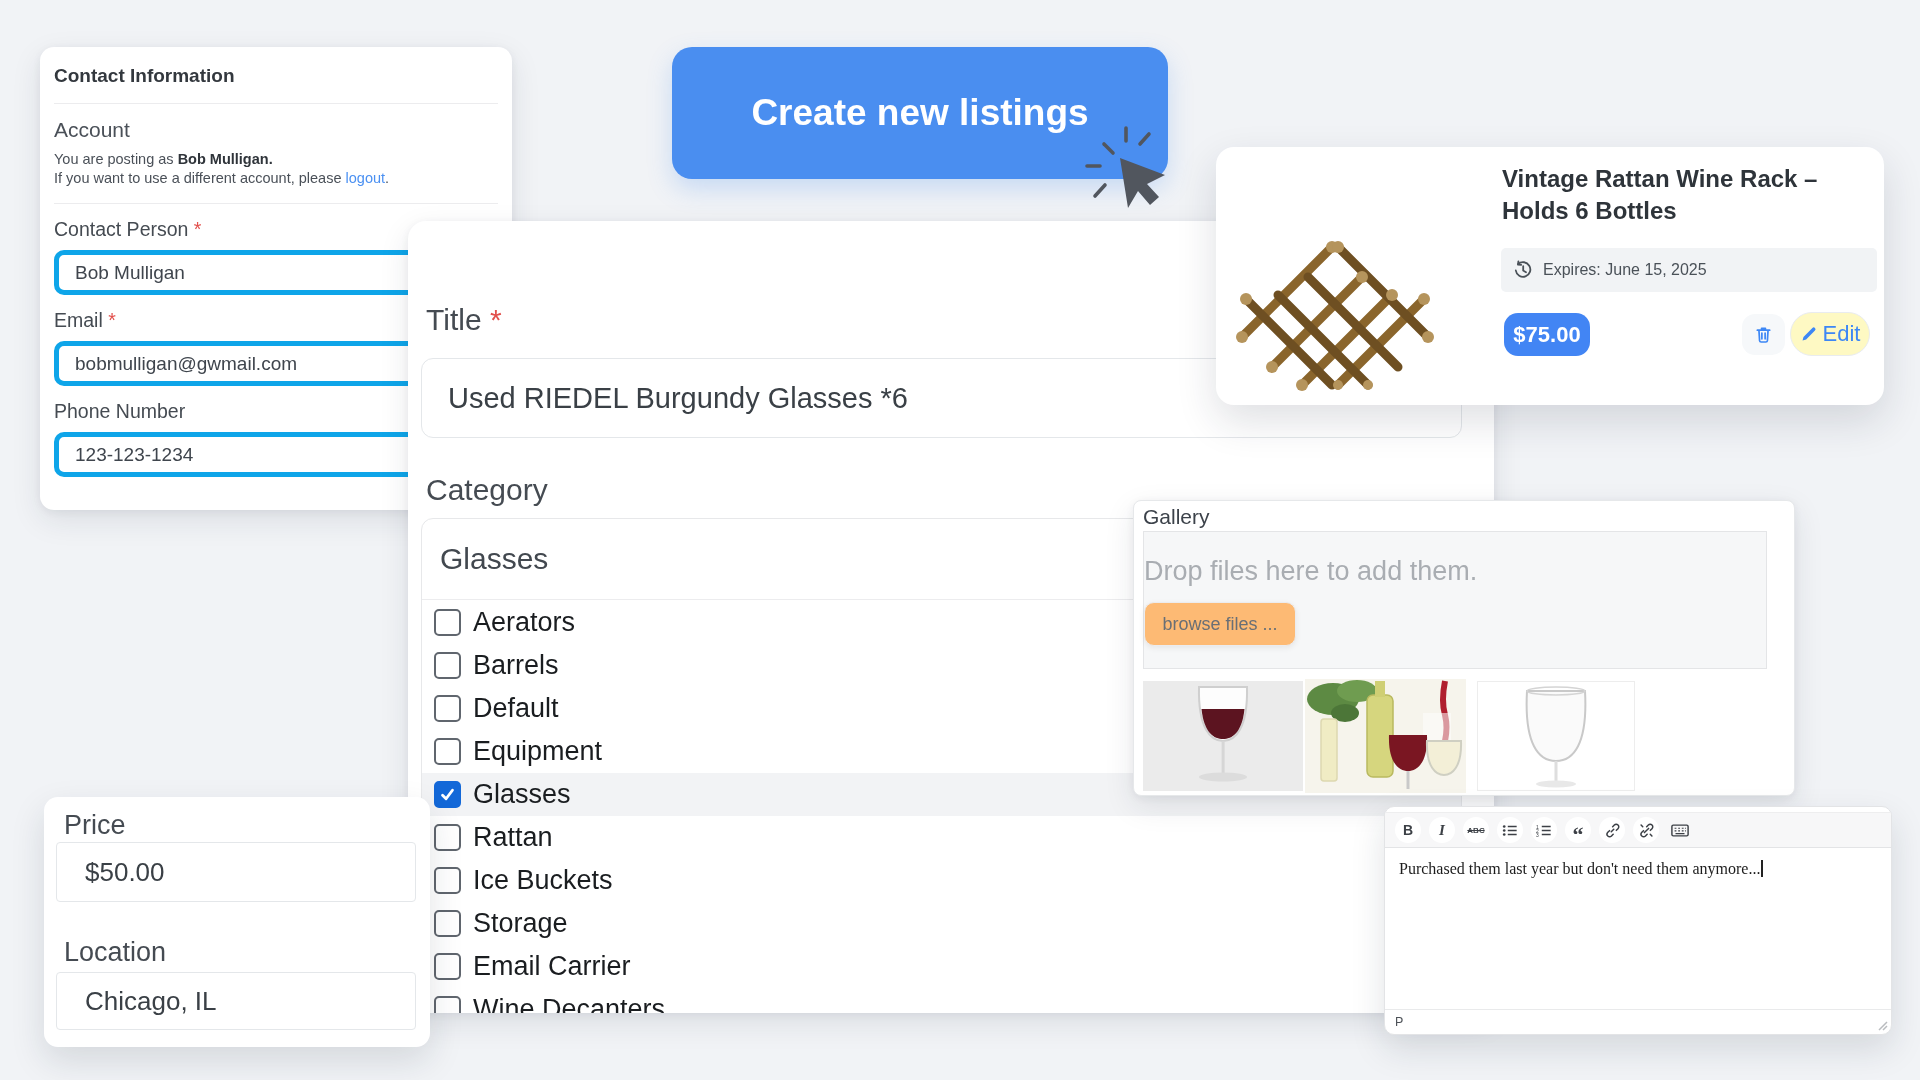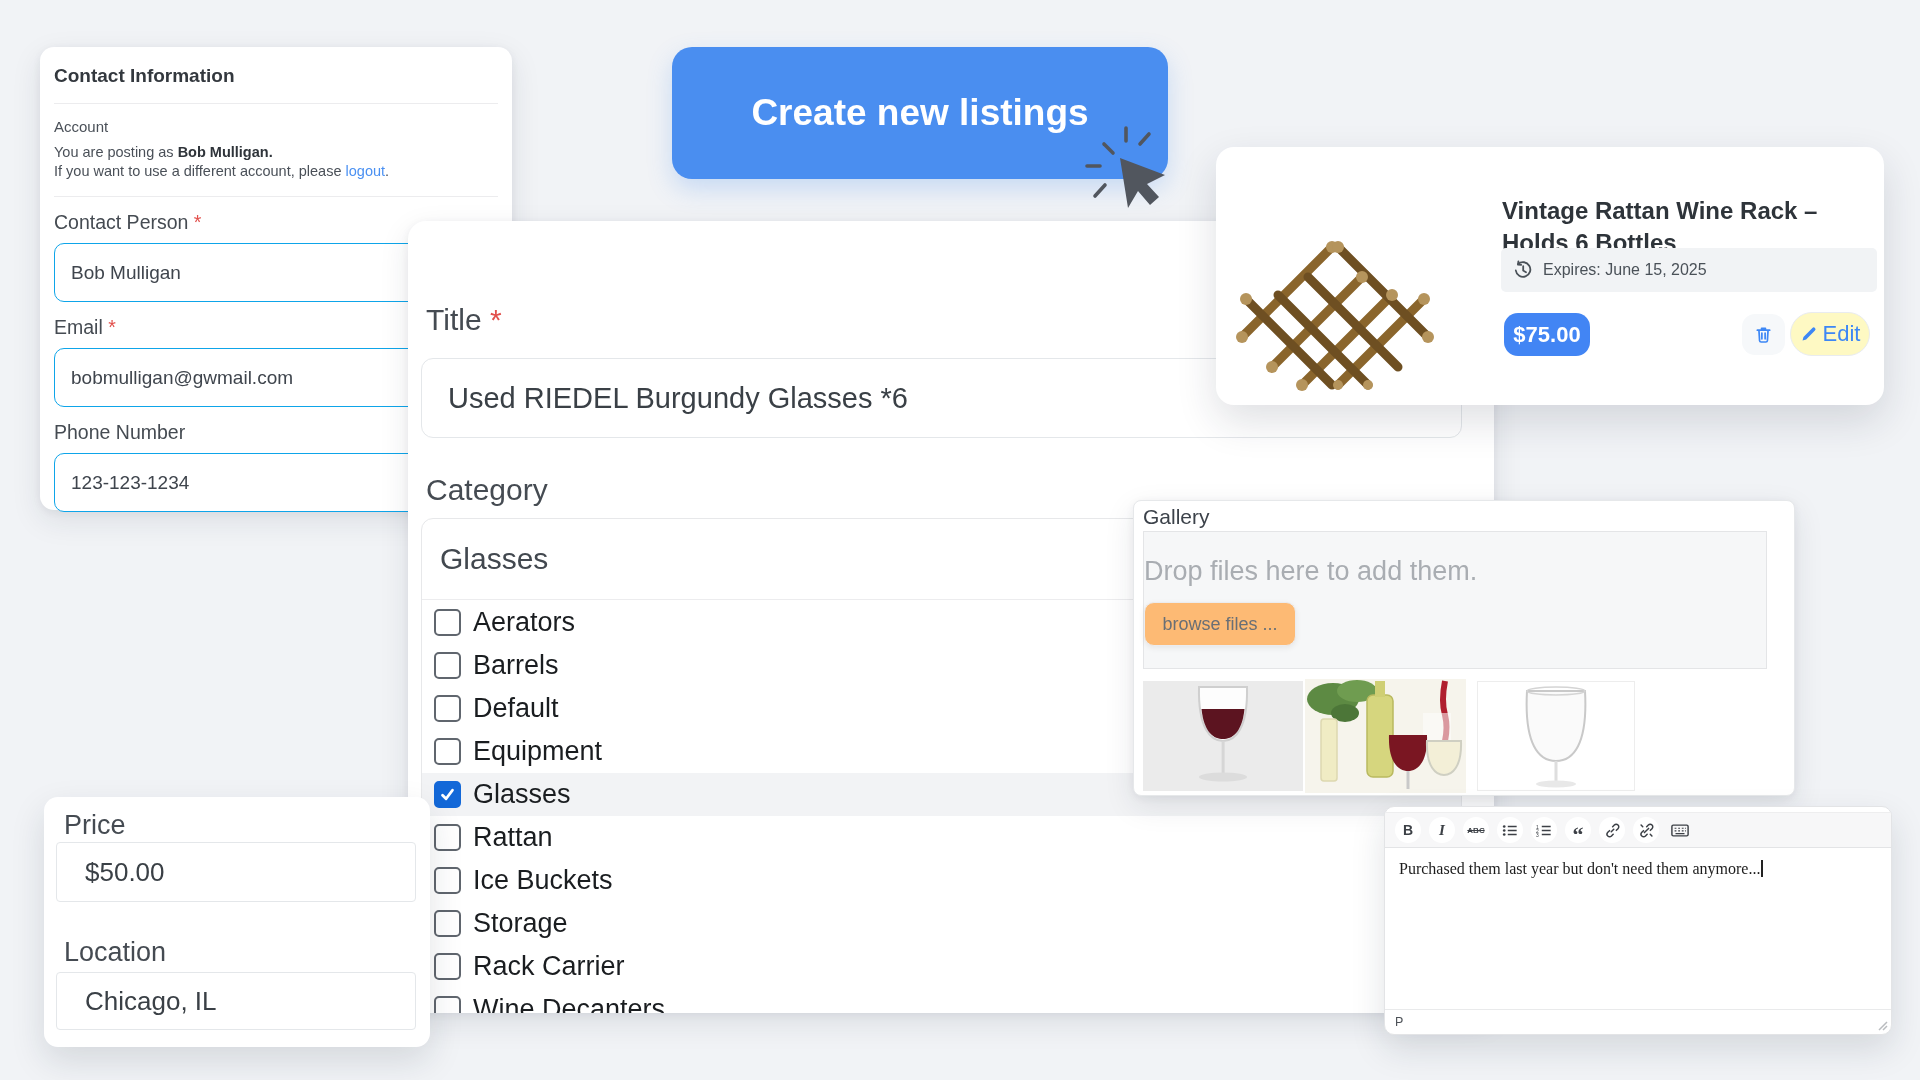--- a/index.html
+++ b/index.html
@@ -5,28 +5,28 @@
   html,body{margin:0;padding:0;}
   .canvas{position:relative;width:1920px;height:1080px;background:#f1f3f6;overflow:hidden;
           font-family:"Liberation Sans",sans-serif;color:#33383e;}
   .card{position:absolute;background:#fff;border-radius:14px;
         box-shadow:0 10px 30px rgba(25,35,55,.10),0 2px 8px rgba(25,35,55,.06);}
 
   
   .contact-card{left:40px;top:47px;width:472px;height:463px;z-index:1;padding:14px;box-sizing:border-box;}
   .contact-title{font-size:19px;font-weight:bold;color:#33383e;margin:4px 0 16px;}
   .hr{height:1px;background:#ececee;border:0;margin:0;}
-  .account-h{font-size:15px;color:#4a5058;margin:14px 0 8px;}
+  .account-h{font-size:21px;color:#4a5058;margin:14px 0 8px;}
   .small-t{font-size:14.5px;color:#4a5058;line-height:1.32;}
   .small-t b{color:#2f343a;}
   .link{color:#4a90f2;text-decoration:none;cursor:pointer;}
   .cfield{margin-top:14px;}
   .clabel{font-size:19.5px;color:#454b52;margin:4px 0 9px;}
   .req{color:#e2504c;}
-  .cinput{display:block;width:444px;height:59px;border:1px solid #0ea5e9;border-radius:10px;
+  .cinput{display:block;width:444px;height:45px;border:5px solid #0ea5e9;border-radius:10px;
           font-family:"Liberation Sans",sans-serif;font-size:19px;color:#3f454d;padding:0 16px;box-sizing:border-box;background:#fff;outline:none;}
 
   
   .create-btn{position:absolute;left:672px;top:47px;width:496px;height:132px;z-index:2;
       background:#4a8ef0;border:0;border-radius:20px;color:#fff;font-family:"Liberation Sans",sans-serif;
       font-size:37px;font-weight:bold;cursor:pointer;box-shadow:0 10px 24px rgba(74,142,240,.25);}
   .cursor-wrap{position:absolute;left:1080px;top:120px;width:120px;height:110px;z-index:6;pointer-events:none;}
 
   
   .main-card{left:408px;top:221px;width:1086px;height:792px;border-radius:18px;z-index:2;overflow:hidden;}
@@ -42,21 +42,21 @@
   .cat-row.checked{background:#f2f3f5;}
   .cat-box{width:27px;height:27px;border:2px solid #60666e;border-radius:5px;box-sizing:border-box;
            margin-right:12px;background:#fff;display:flex;align-items:center;justify-content:center;}
   .cat-row.checked .cat-box{background:#1368d8;border-color:#1368d8;}
   .cat-label{font-size:27px;color:#1a1d20;}
 
   
   .vintage-card{left:1216px;top:147px;width:668px;height:258px;border-radius:18px;z-index:3;
       box-shadow:0 16px 40px rgba(25,35,55,.14);}
   .v-img{position:absolute;left:12px;top:70px;width:214px;height:176px;}
-  .v-title{position:absolute;left:286px;top:16px;width:372px;font-size:24px;font-weight:bold;color:#2e343a;line-height:1.35;margin-top:32px;}
+  .v-title{position:absolute;left:286px;top:16px;width:372px;font-size:24px;font-weight:bold;color:#2e343a;line-height:1.35;}
   .v-strip{position:absolute;left:285px;top:101px;width:376px;height:44px;background:#f1f3f5;border-radius:5px;
            display:flex;align-items:center;padding-left:12px;box-sizing:border-box;gap:10px;}
   .v-strip-text{font-size:16px;color:#4a5158;}
   .v-pill{position:absolute;left:288px;top:166px;width:86px;height:43px;border-radius:14px;background:#4285f4;border:0;
           color:#fff;font-family:"Liberation Sans",sans-serif;font-size:22px;font-weight:bold;cursor:pointer;}
   .v-trash{position:absolute;left:526px;top:167px;width:43px;height:41px;border-radius:13px;background:#f6f8fa;border:0;
            display:flex;align-items:center;justify-content:center;cursor:pointer;}
   .v-edit{position:absolute;left:574px;top:165px;width:80px;height:44px;border-radius:22px;background:#fef9c3;border:1px solid #e9ecef;
           display:flex;align-items:center;justify-content:center;gap:6px;cursor:pointer;
           font-family:"Liberation Sans",sans-serif;font-size:22px;color:#3d87f5;}
@@ -163,21 +163,21 @@
           <div class="cat-row">
             <span class="cat-box"></span>
             <span class="cat-label">Ice Buckets</span>
           </div>
           <div class="cat-row">
             <span class="cat-box"></span>
             <span class="cat-label">Storage</span>
           </div>
           <div class="cat-row">
             <span class="cat-box"></span>
-            <span class="cat-label">Rack Carrier</span>
+            <span class="cat-label">Email Carrier</span>
           </div>
           <div class="cat-row">
             <span class="cat-box"></span>
             <span class="cat-label">Wine Decanters</span>
           </div>
         </div>
     </div>
   </div>
 
   <button class="create-btn">Create new listings</button>

